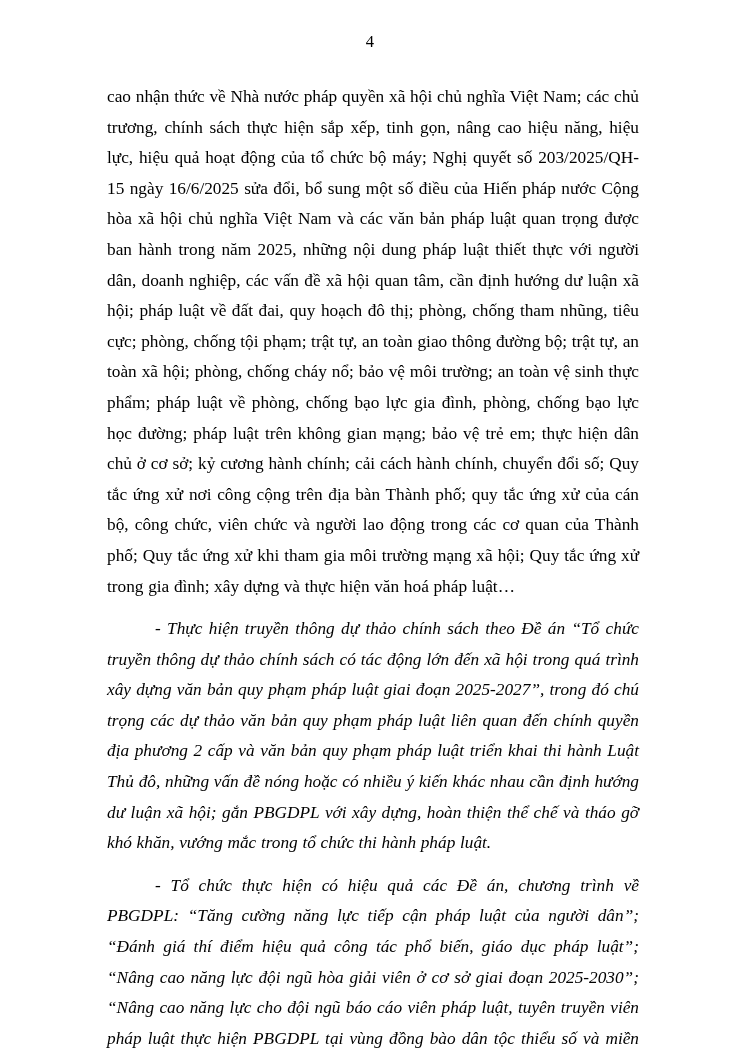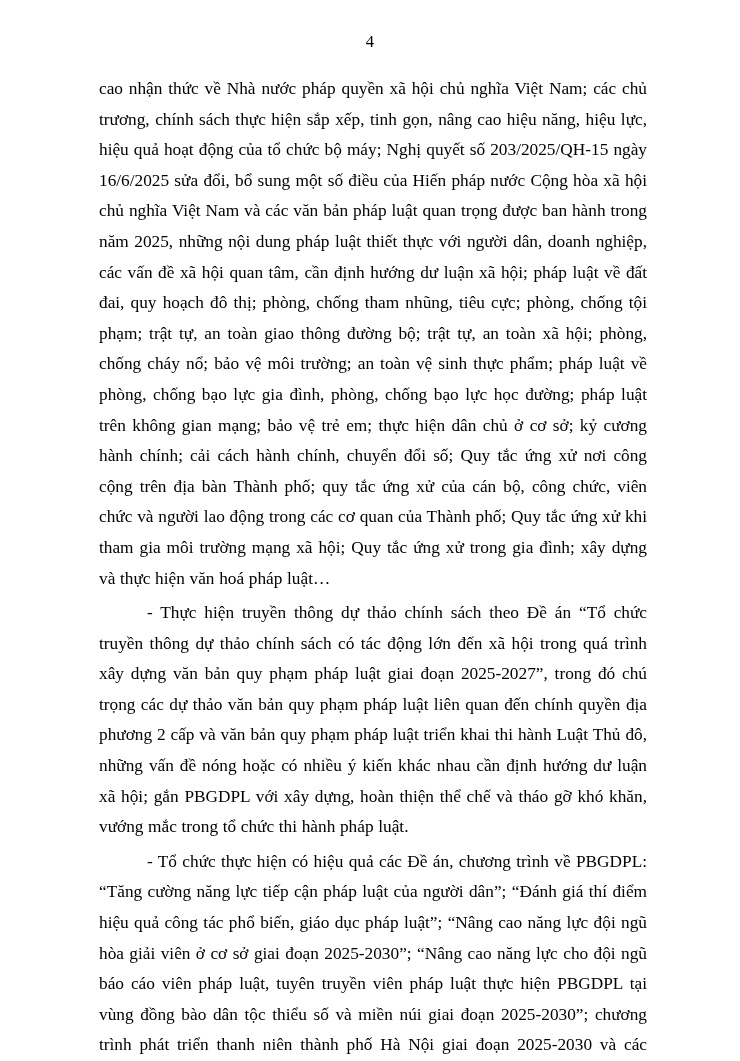--- a/index.html
+++ b/index.html
@@ -29,30 +29,31 @@
     line-height: 1;
     letter-spacing: 0.2px;
   }
   .body-area {
     position: absolute;
     top: 70px;
     left: 95px;
     width: 556px;
   }
   .para {
-    margin: 4px;
+    margin: 12px;
     font-size: 17.3px;
     line-height: 30.6px;
     text-align: justify;
     text-justify: inter-word;
     word-spacing: 0.02em;
     hyphens: none;
   }
   .para.indent {
     text-indent: 48px;
+    font-style: italic;
   }
   .para + .para {
     margin-top: 0;
   }
 </style>
 </head>
 <body>
 
 <div class="page">
 

